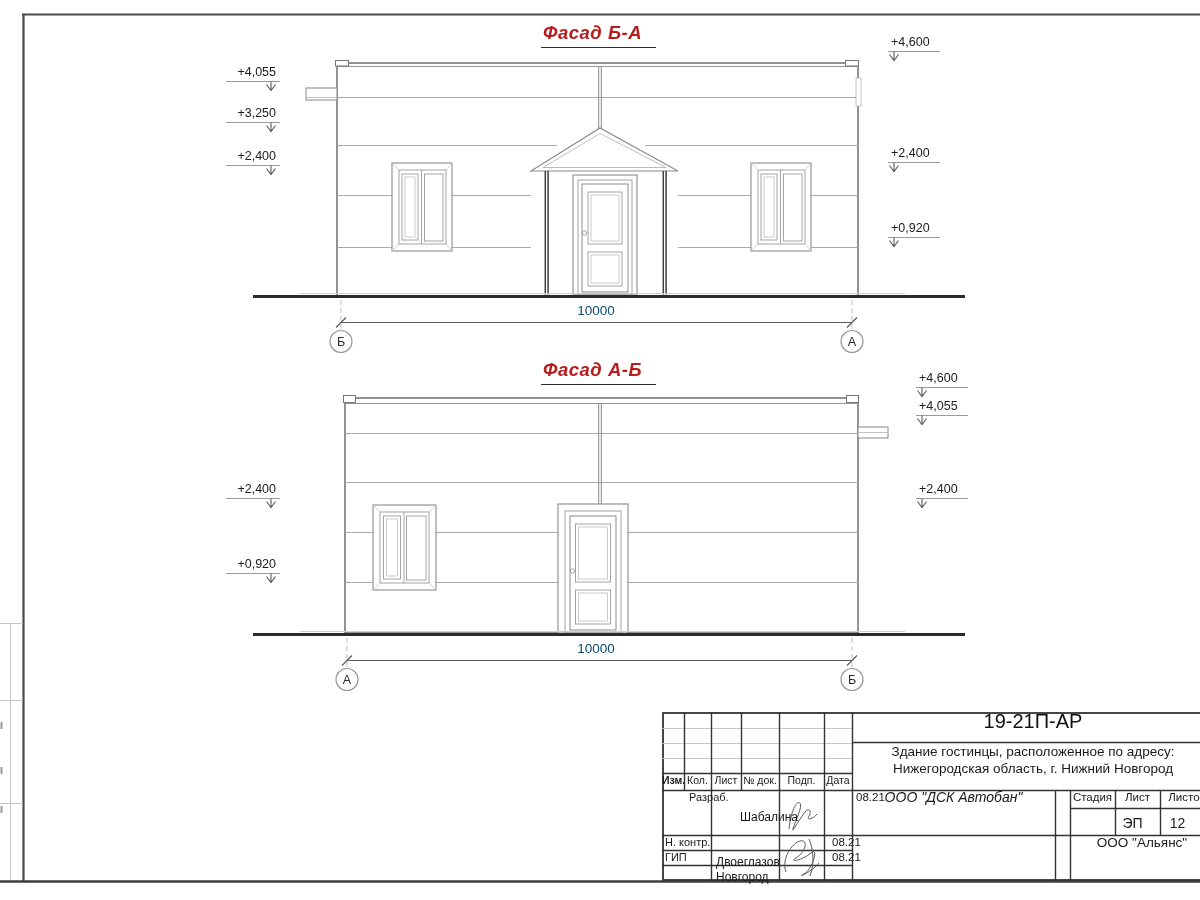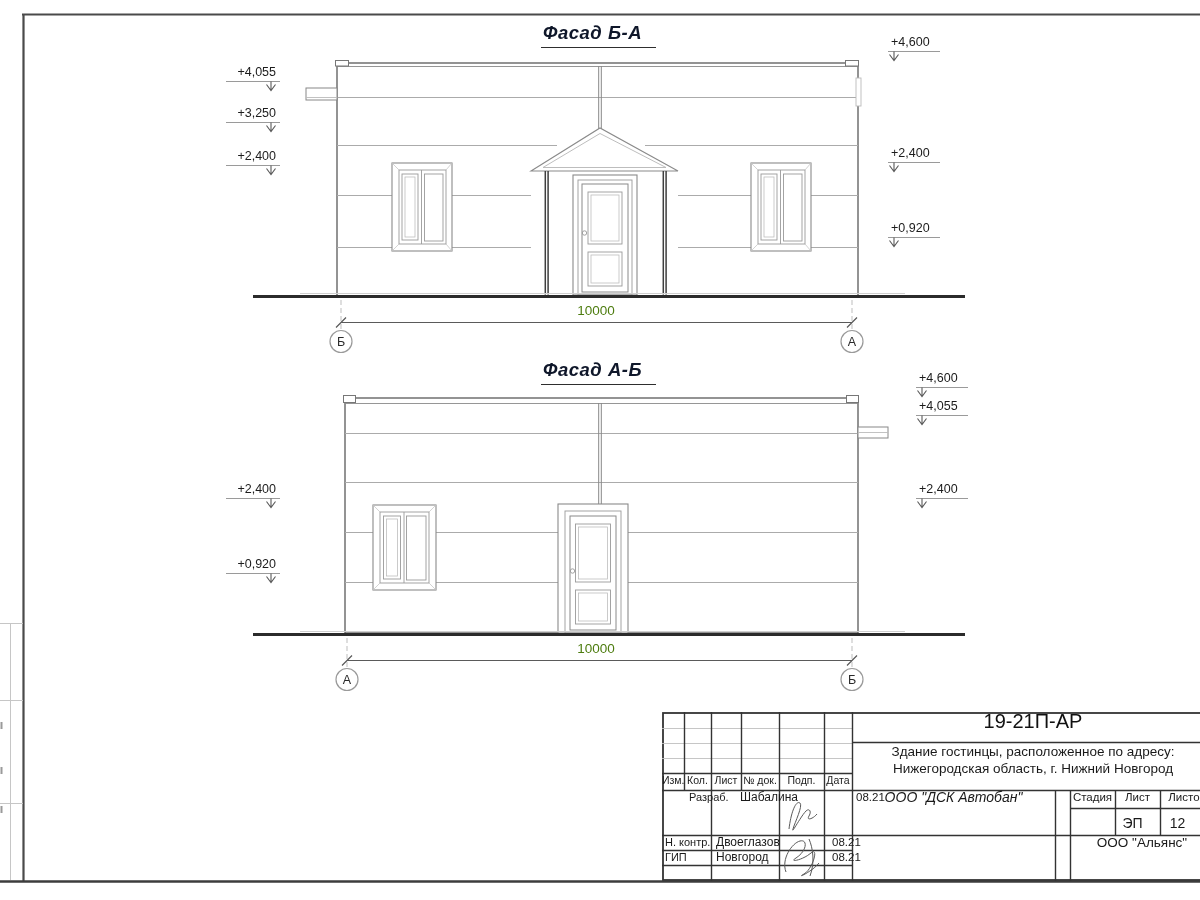--- a/index.html
+++ b/index.html
@@ -7,48 +7,48 @@
     width:1200px;height:900px;position:relative;overflow:hidden;
     background:#ffffff;font-family:"Liberation Sans",sans-serif;color:#1a1a1a;
     -webkit-font-smoothing:antialiased;
   }
   svg{display:block;}
   .layer{position:absolute;left:0;top:0;}
   .t{position:absolute;white-space:nowrap;}
   
   .ftitle{
     font-size:18.5px;font-style:italic;font-weight:bold;letter-spacing:.5px;
-    border-bottom:1.4px solid #2e2e2e;padding:0 14px 3px 2px;color:#0f172a;
+    border-bottom:1.4px solid #2e2e2e;padding:0 14px 3px 2px;color:#b91c1c;
   }
   .title1{left:541px;top:22px;}
   .title2{left:541px;top:359px;text-align:right;}
   
-  .dim{width:90px;text-align:center;font-size:13.5px;color:#4d7c0f;}
+  .dim{width:90px;text-align:center;font-size:13.5px;color:#0c4a6e;}
   .dim1{left:551px;top:303px;}
   .dim2{left:551px;top:641px;}
   
   .axis{width:22px;height:14px;line-height:14px;text-align:center;font-size:12.5px;color:#2a2a2a;}
   
   .mark{position:absolute;width:58px;}
   .mark .v{display:block;font-size:12.5px;color:#1c1c1c;line-height:15px;}
   .mark-l .v{text-align:right;padding-right:6px;}
   .mark-r .v{text-align:left;padding-left:5px;}
   .msym{width:58px;height:13px;}
   
   #titleblock{position:absolute;left:662px;top:712px;width:552px;height:169px;}
   #titleblock .t{line-height:15px;}
   .tb-code{left:190px;top:2px;width:362px;text-align:center;font-size:20px;color:#111;}
   .tb-a1{left:190px;top:32px;width:362px;text-align:center;font-size:13.5px;}
   .tb-a2{left:190px;top:49px;width:362px;text-align:center;font-size:13.5px;}
   .tb-h{top:61px;height:17px;line-height:17px;text-align:center;font-size:10.5px;}
-  .c-izm{left:0;width:22px;}  .c-kol{left:22px;width:27px;}
+  .c-izm{left:0;width:22px;font-weight:bold;}  .c-kol{left:22px;width:27px;}
   .c-list{left:49px;width:30px;} .c-ndok{left:79px;width:38px;}
   .c-podp{left:117px;width:45px;} .c-data{left:162px;width:28px;}
   .tb-role{left:3px;width:46px;font-size:11px;}
-  .tb-name{left:54px;width:62px;font-size:12px;}
+  .tb-name{left:54px;width:62px;font-size:12px;margin-top:20px;}
   .tb-date{left:162px;width:28px;text-align:center;font-size:11.5px;margin-left:8px;}
   .r0{top:78px;height:45px;line-height:45px;padding-left:24px;}
   .r1{top:123px;height:15px;line-height:15px;}
   .r2{top:138px;height:15px;line-height:15px;}
   .tb-company{left:190px;top:78px;width:203px;height:45px;line-height:45px;text-align:center;font-size:14px;font-style:italic;}
   .tb-doc{left:190px;top:123px;width:203px;height:45px;line-height:45px;text-align:center;font-size:13.5px;}
   .tb-sh{top:78px;height:18px;line-height:18px;text-align:center;font-size:11.5px;}
   .tb-sv{top:104px;height:27px;line-height:27px;text-align:center;font-size:14px;padding-left:40px;}
   .c-stage{left:408px;width:45px;} .c-sheet{left:453px;width:45px;} .c-sheets{left:498px;width:54px;}
   .tb-org{left:408px;top:123px;width:144px;height:45px;line-height:45px;text-align:center;font-size:13.5px;}

